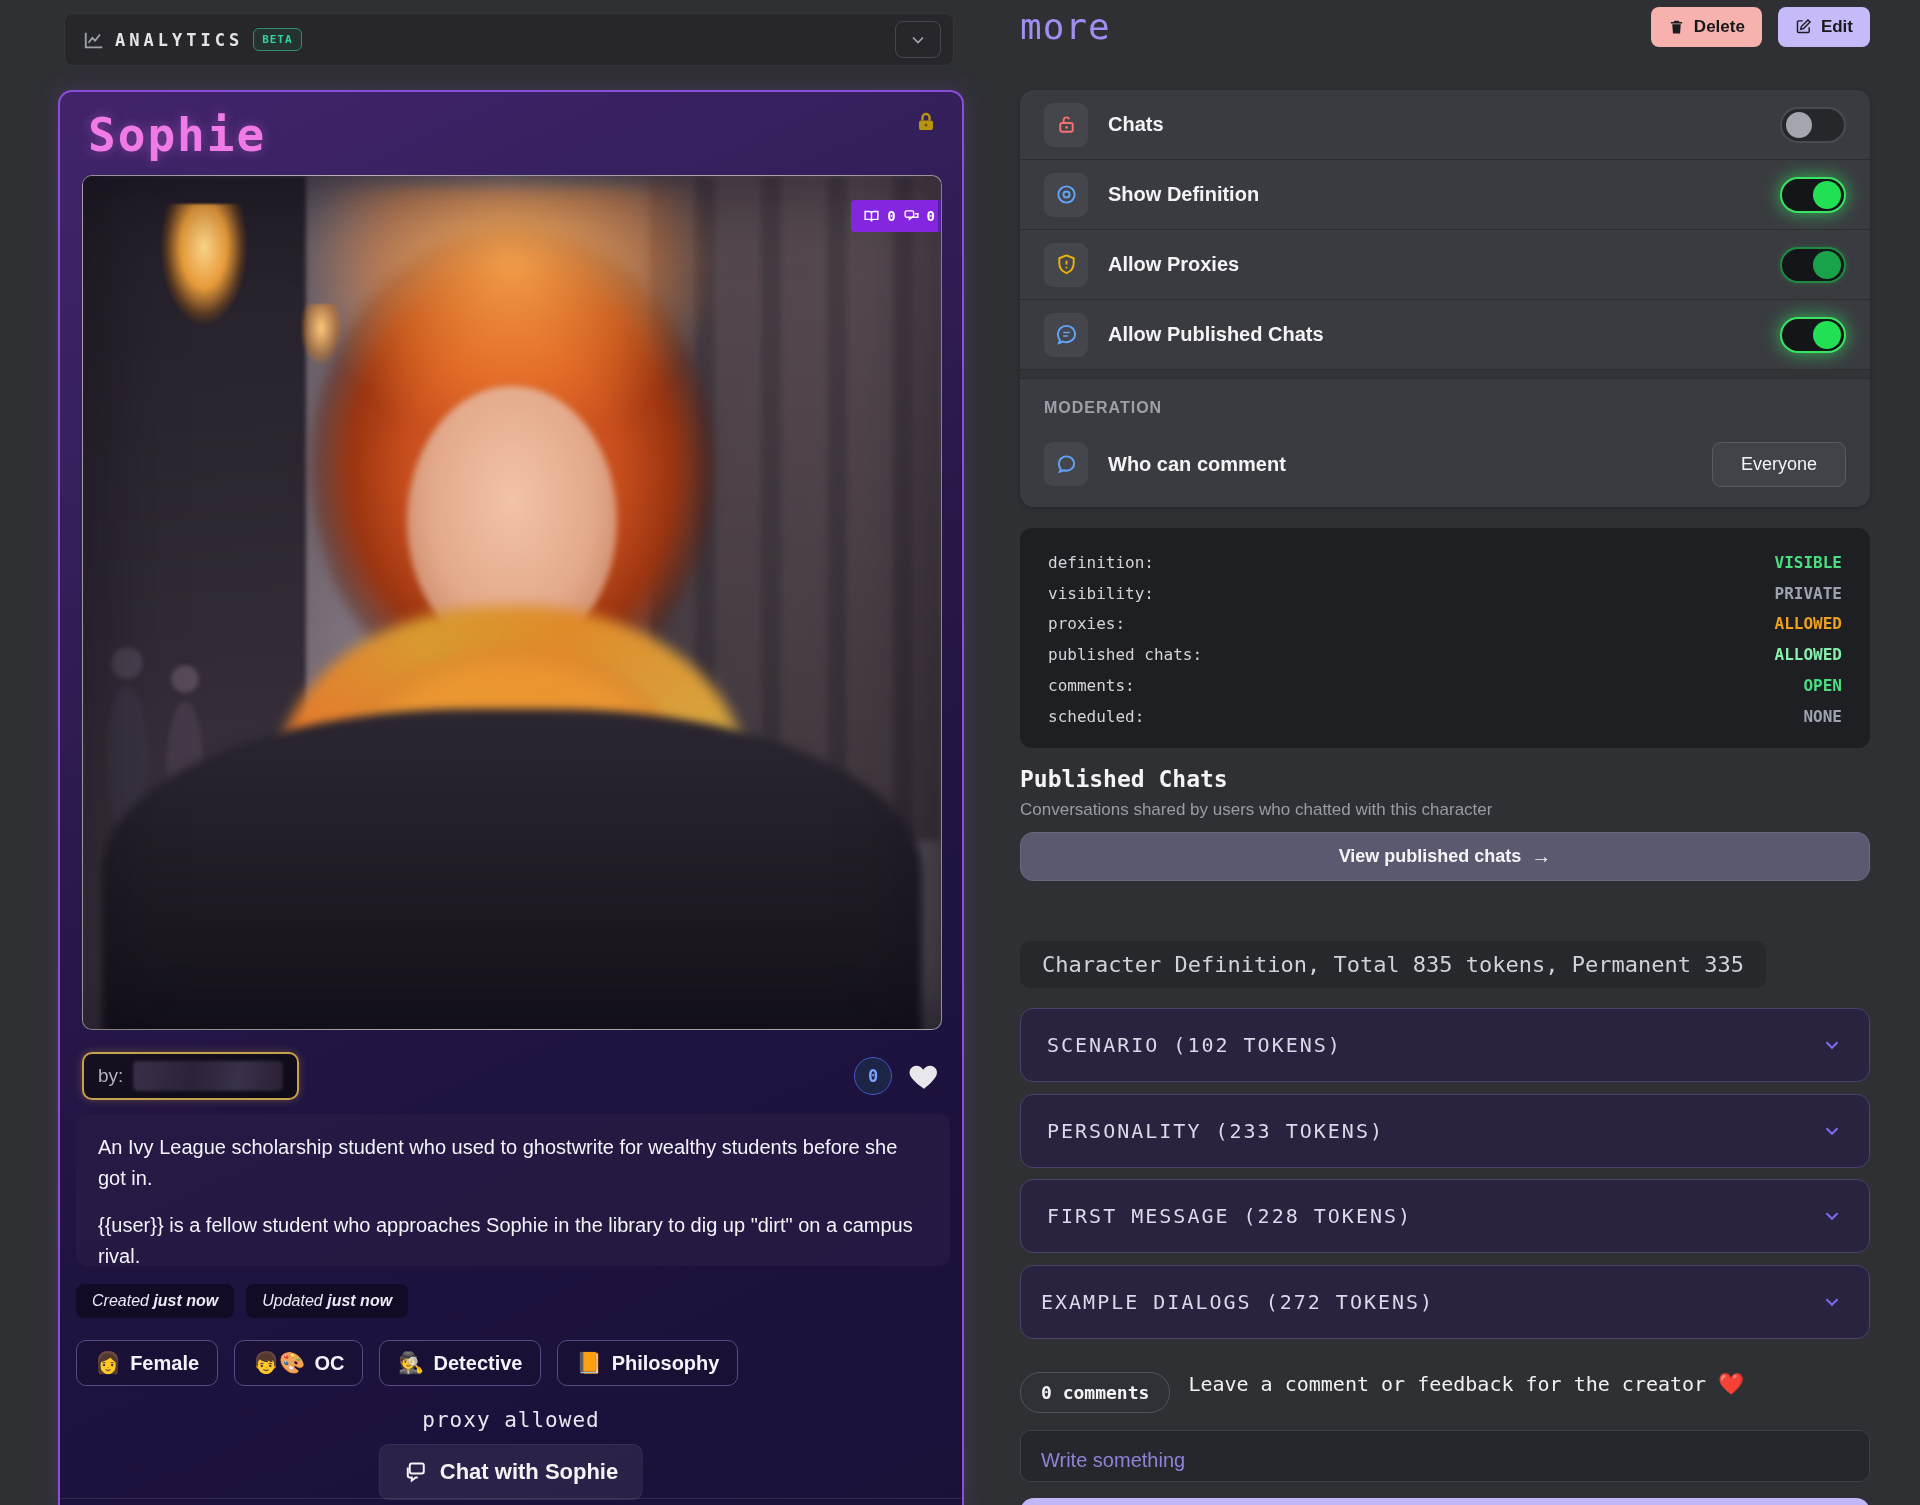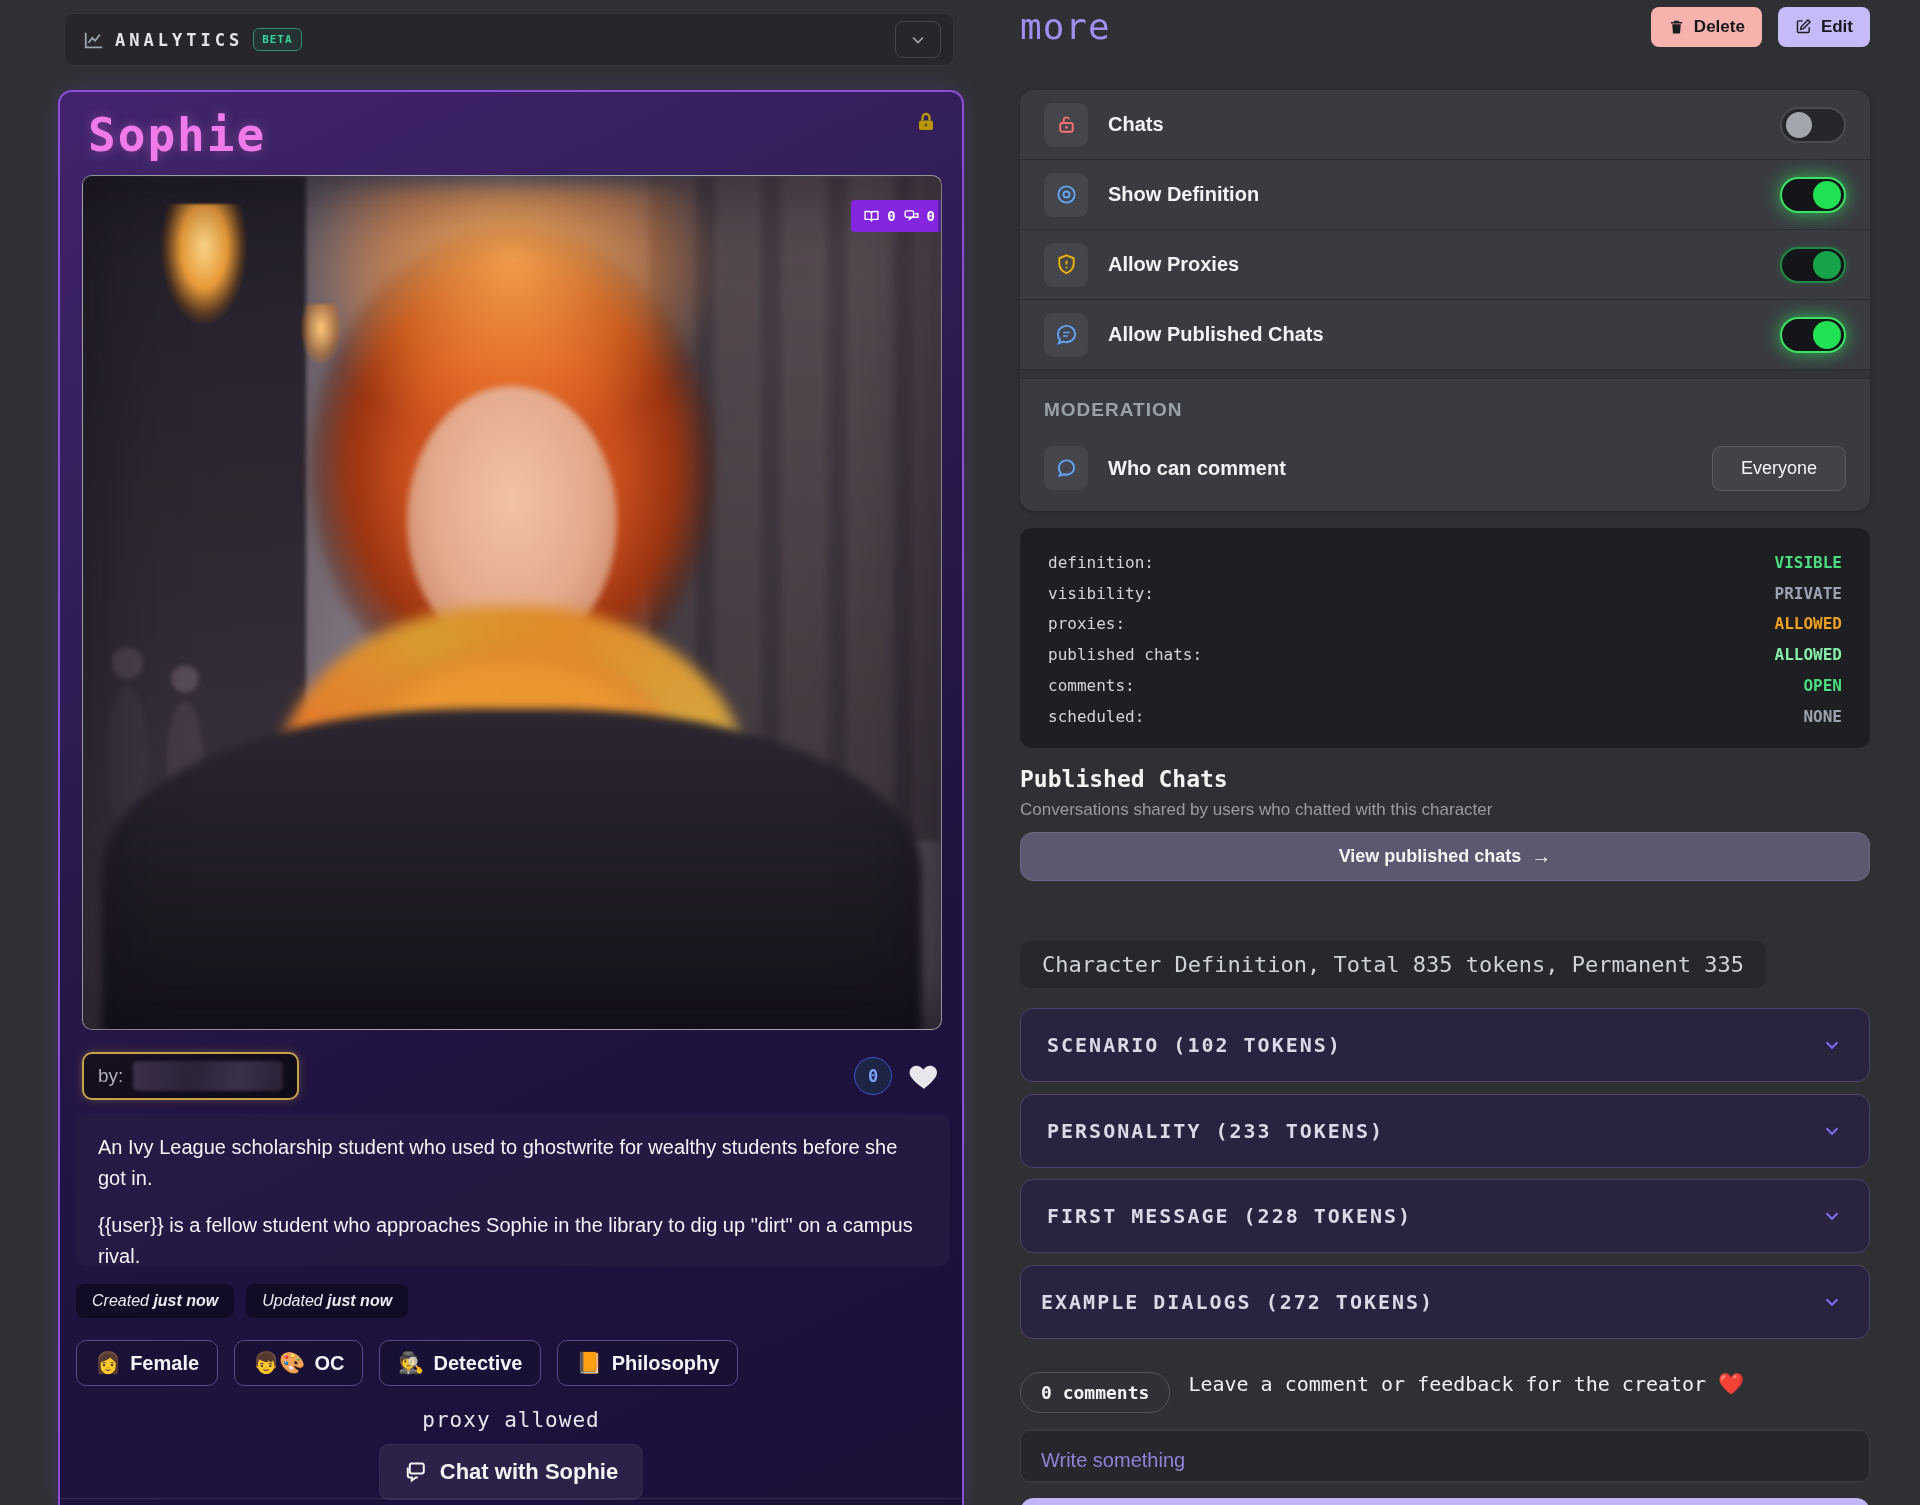--- a/index.html
+++ b/index.html
@@ -131,21 +131,21 @@
   .btn-edit { background:#c6baf8; }
 
   .settings-panel { position:absolute; top:90px; left:0; width:850px; background:#3a3b40;
     border-radius:14px; overflow:hidden; box-shadow:0 1px 4px rgba(0,0,0,.25); }
   .setting-row { height:70px; display:flex; align-items:center; padding:0 24px; gap:20px;
     border-bottom:1px solid #2c2d31; }
   .icon-box { width:44px; height:44px; border-radius:9px; background:#45464c;
     display:flex; align-items:center; justify-content:center; flex:0 0 44px; }
   .setting-label { color:#f4f4f6; font-weight:bold; font-size:20px; flex:1; }
   .moderation-gap { height:9px; background:#333438; border-bottom:1px solid #2c2d31; }
-  .moderation-label { padding:20px 24px 4px; color:#9ca1a8; font-weight:bold; font-size:19px; letter-spacing:1px; }
+  .moderation-label { padding:20px 24px 4px; color:#9ca1a8; font-weight:bold; font-size:16px; letter-spacing:1px; }
   .who-row { height:86px; display:flex; align-items:center; padding:0 24px; gap:20px; }
   .everyone-btn { background:#424348; border:1px solid #5a5b60; border-radius:9px; color:#f4f4f6;
     font-size:18px; padding:11px 28px; cursor:pointer; }
 
   
   .toggle { width:66px; height:36px; border-radius:18px; position:relative; cursor:pointer; flex:0 0 66px; }
   .toggle .knob { position:absolute; top:50%; transform:translateY(-50%); border-radius:50%; }
   .toggle.off { background:#26272b; border:2px solid #4a4b50; }
   .toggle.off .knob { left:4px; width:26px; height:26px; background:#a3a6ad; }
   .toggle.on { background:#141518; }
@@ -176,21 +176,21 @@
   .pub-btn .arrow { font-size:20px; font-weight:normal; }
 
   .def-pill { position:absolute; top:941px; left:0; display:inline-block; background:#27282c;
     border-radius:10px; padding:11px 22px; color:#cfd2d9; font-size:22px;
     font-family:"DejaVu Sans Mono", monospace; }
 
   .accordion { position:absolute; left:0; width:850px; height:74px; background:#29233f;
     border:1px solid #4b4269; border-radius:13px; display:flex; align-items:center;
     justify-content:space-between; padding:0 26px; cursor:pointer; }
   .accordion-label { font-family:"DejaVu Sans Mono", monospace; font-size:20px; color:#dcd8ea;
-    letter-spacing:2px;font-weight:bold; }
+    letter-spacing:2px; }
   .acc-1 { top:1008px; } .acc-2 { top:1094px; } .acc-3 { top:1179px; } .acc-4 { top:1265px;padding-left:20px; }
 
   .comments-row { position:absolute; top:1372px; left:0; display:flex; gap:18px; }
   .comments-pill { background:#303136; border:1px solid #53545a; border-radius:20px; padding:9px 20px;
     color:#f4f4f6; font-weight:bold; font-size:18px; font-family:"DejaVu Sans Mono", monospace; cursor:pointer; }
   .comments-prompt { font-family:"DejaVu Sans Mono", monospace; font-size:20px; color:#f1f1f4; }
   .heart-emoji { font-size:21px; }
 
   .comment-input { position:absolute; top:1430px; left:0; width:850px; height:52px; background:#26272c;
     border:1px solid #3f4045; border-radius:10px; padding:18px 20px; resize:none;

